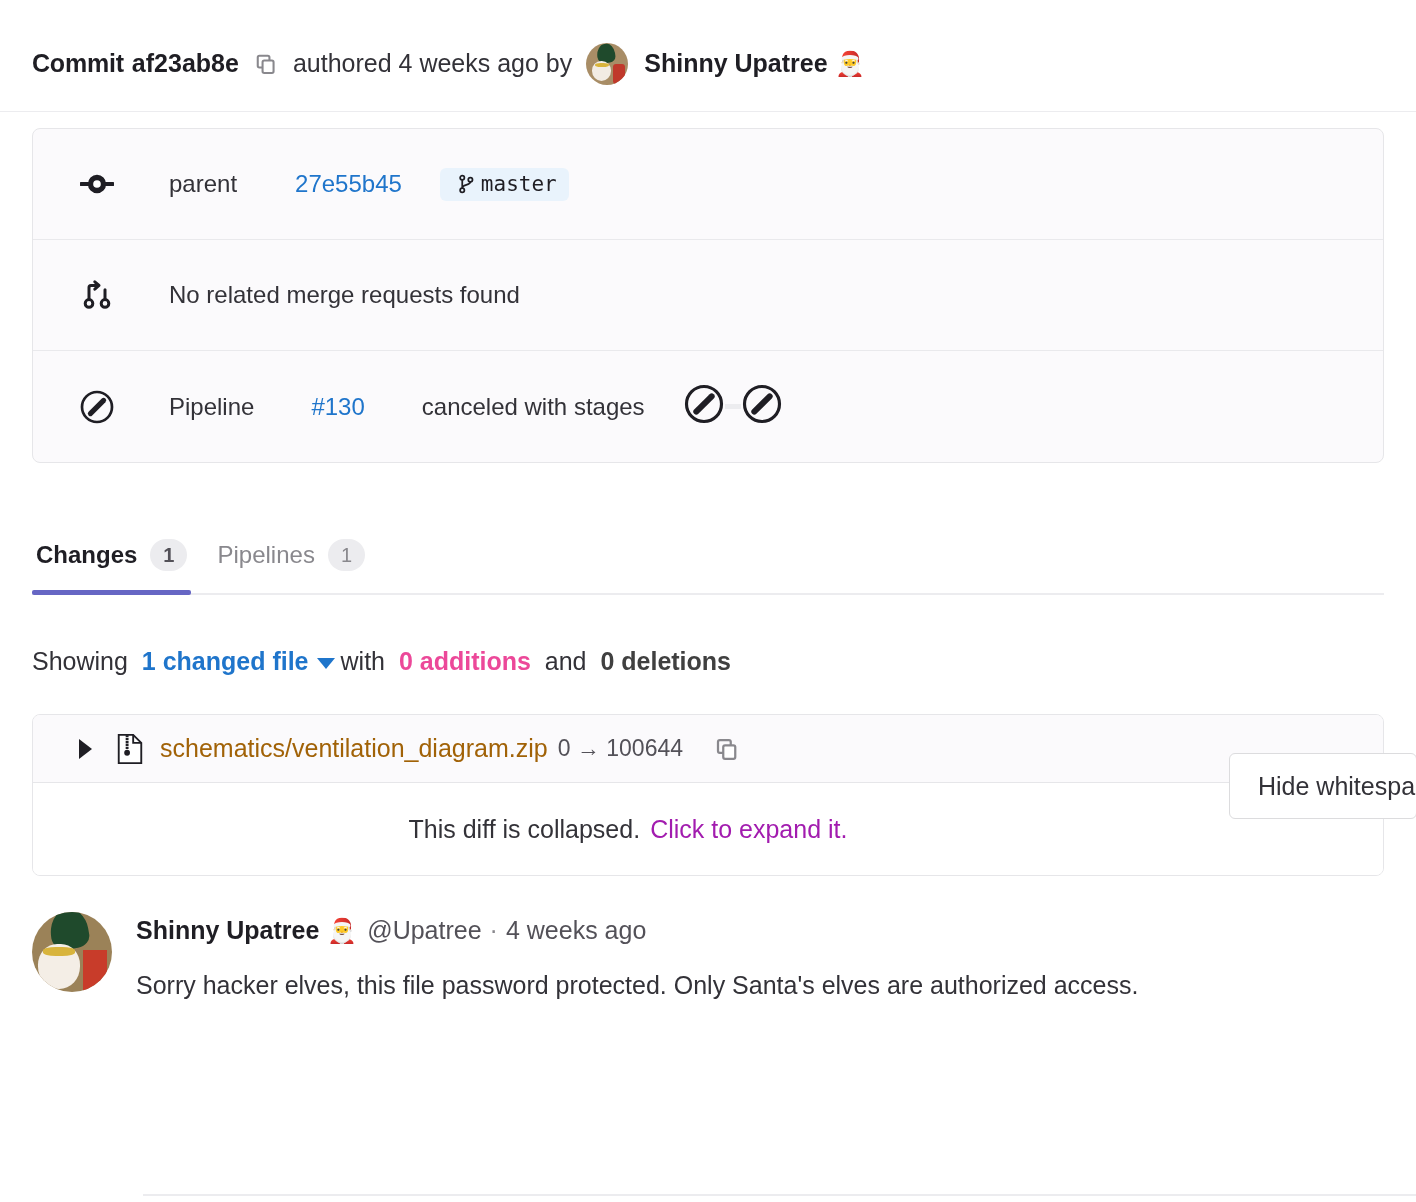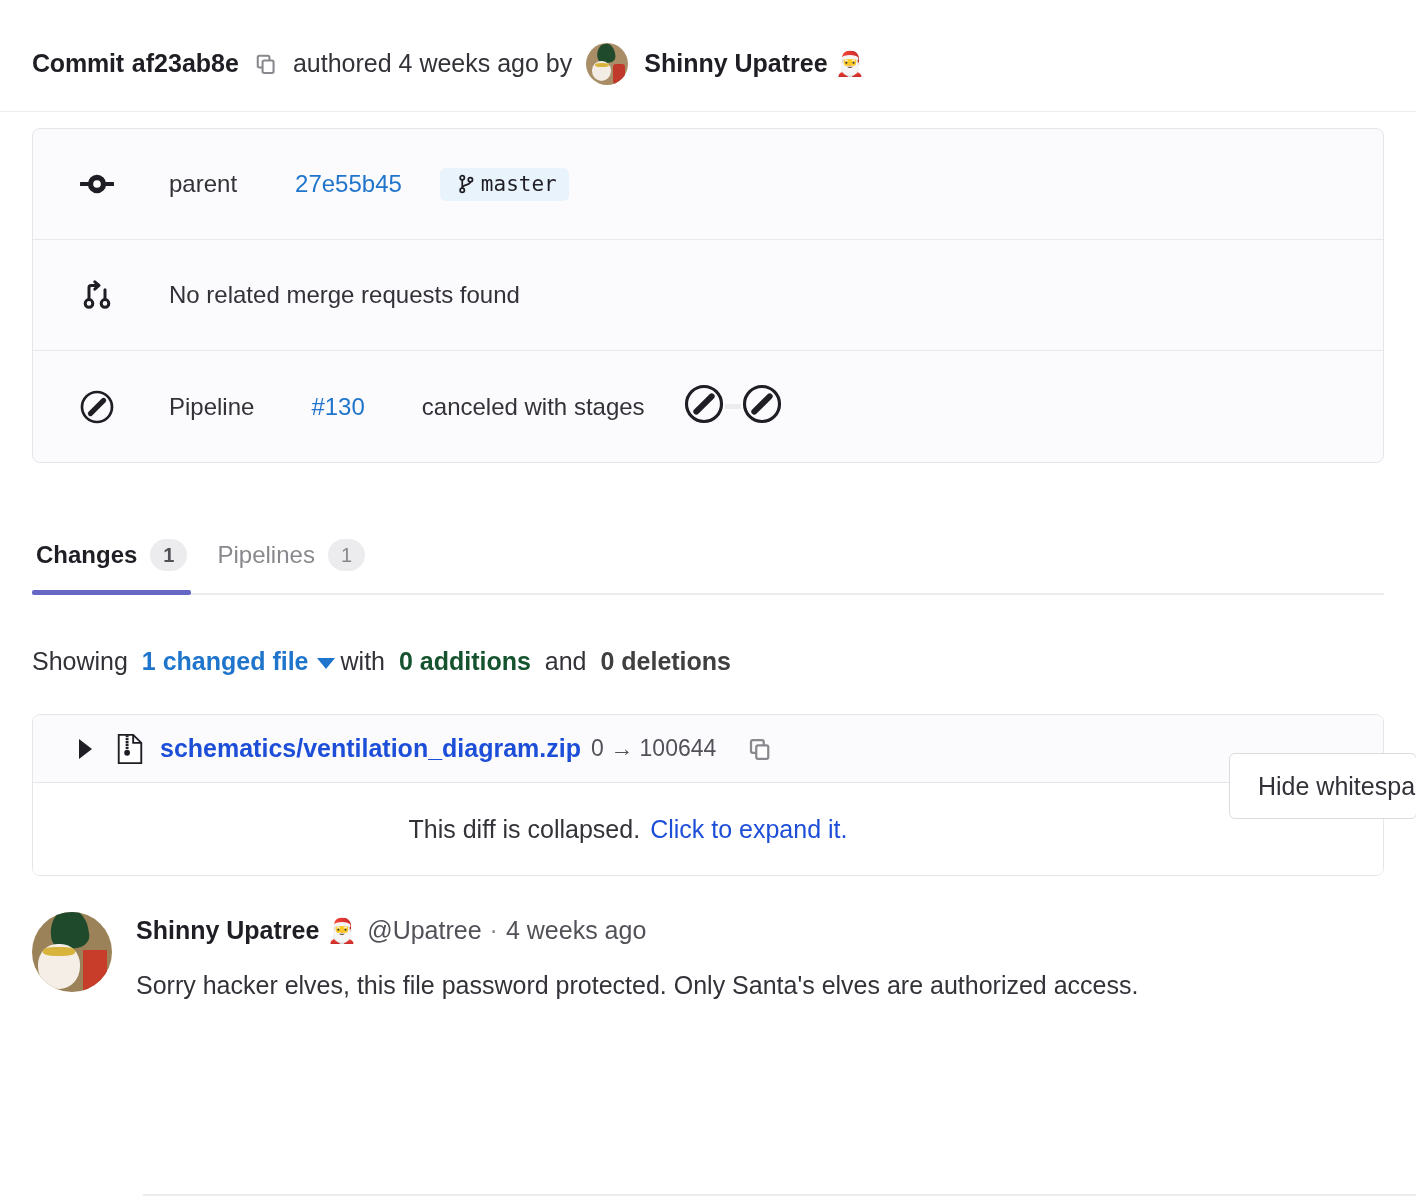--- a/index.html
+++ b/index.html
@@ -236,21 +236,21 @@
   }
   .caret-down {
     display: inline-block;
     width: 0; height: 0;
     border-left: 9px solid transparent;
     border-right: 9px solid transparent;
     border-top: 11px solid #1f75cb;
     margin: 0 6px 0 8px;
     vertical-align: middle;
   }
-  .additions { color: #14532d; font-weight: 700; }
+  .additions { color: #ec4899; font-weight: 700; }
   .deletions { color: #404040; font-weight: 700; }
 
   .whitespace-btn {
     position: absolute;
     right: -1px;
     top: 737px;
     border: 1px solid #dcdcde;
     background: #ffffff;
     border-radius: 6px;
     height: 66px;
@@ -290,22 +290,22 @@
     flex: none;
     cursor: pointer;
   }
   .file-type-icon {
     width: 28px; height: 32px;
     margin-right: 16px;
     flex: none;
     display: flex; align-items: center; justify-content: center;
   }
   .file-path {
-    font-weight: 700;
-    color: #1d4ed8;
+    font-weight: 400;
+    color: #a16207;
     white-space: nowrap;
   }
   .file-mode {
     color: #535158;
     font-size: 23px;
     margin-left: 10px;
     white-space: nowrap;
   }
   .file-copy-icon {
     margin-left: 32px;
@@ -316,21 +316,21 @@
     background: #ffffff;
     height: 92px;
     display: flex;
     align-items: center;
     justify-content: center;
     font-size: 25px;
     color: #333238;
     padding-right: 160px;
   }
   .diff-collapsed .expand-link {
-    color: #1d4ed8;
+    color: #a21caf;
     margin-left: 10px;
     cursor: pointer;
   }
 
   
   .note {
     display: flex;
     margin-top: 36px;
     padding-bottom: 12px;
   }

